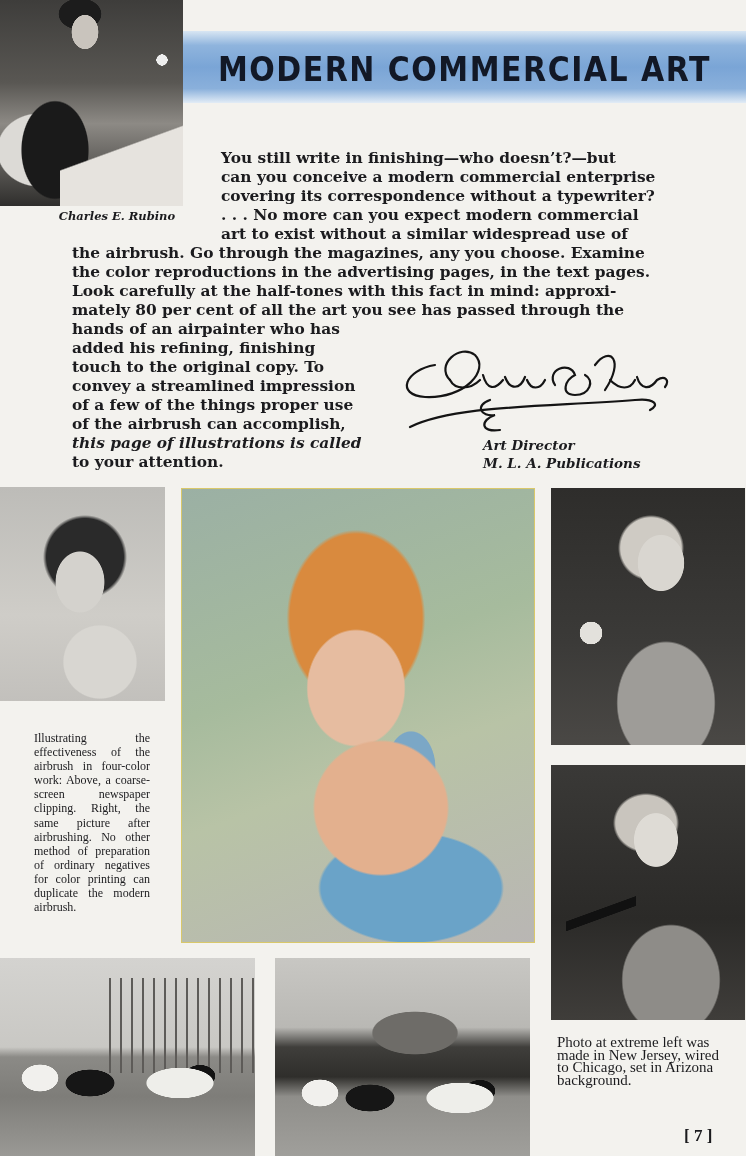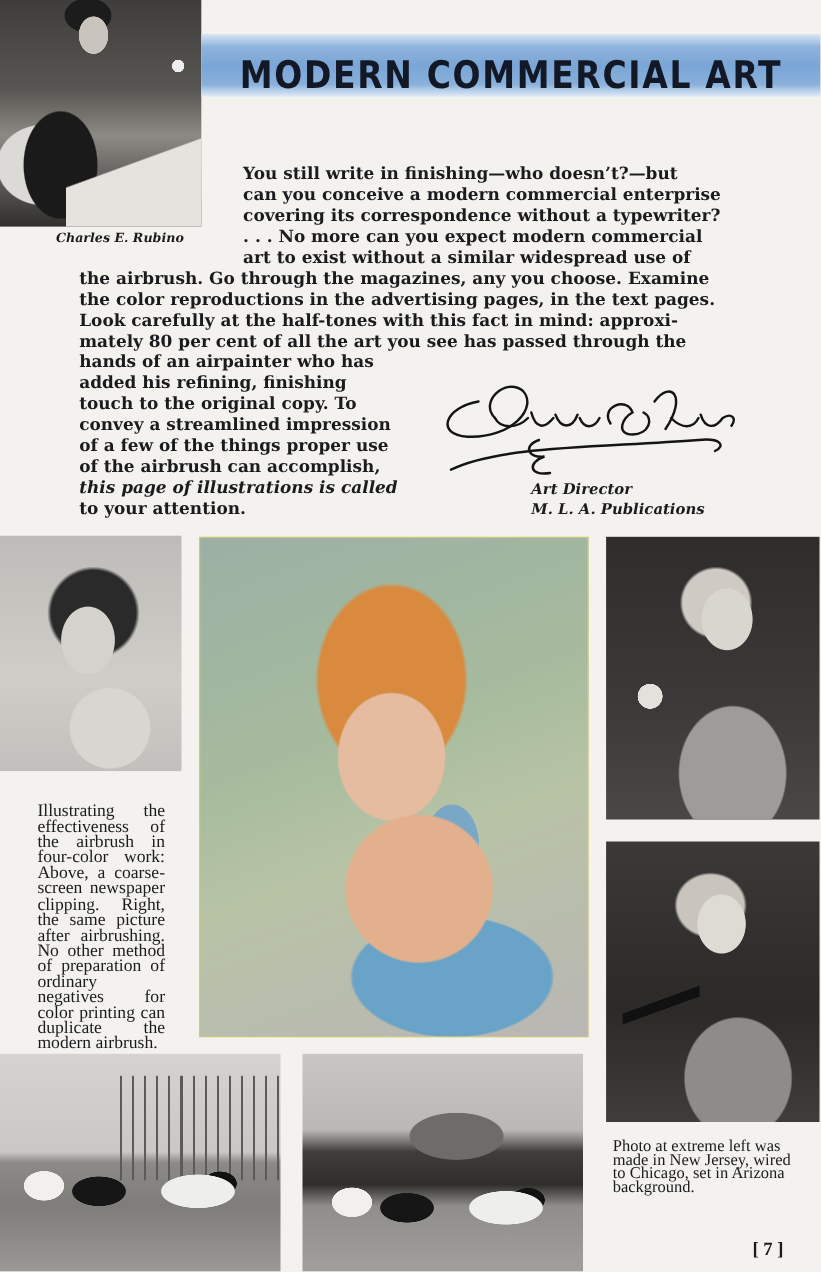--- a/index.html
+++ b/index.html
@@ -19,26 +19,26 @@
     background:
       radial-gradient(ellipse 22px 28px at 85px 32px, #c9c4bd 0 60%, transparent 62%),
       radial-gradient(ellipse 30px 22px at 80px 14px, #1c1c1c 0 70%, transparent 72%),
       linear-gradient(160deg, transparent 0 48%, #e6e3de 49% 100%) 60px 95px / 123px 111px no-repeat,
       radial-gradient(ellipse 55px 80px at 55px 150px, #1a1a1a 0 60%, transparent 62%),
       radial-gradient(ellipse 70px 60px at 40px 150px, #dcdad6 0 60%, transparent 62%),
       radial-gradient(circle 7px at 162px 60px, #eeeeee 0 80%, transparent 82%),
       linear-gradient(180deg, #3e3d3b 0%, #595753 40%, #8d8a85 60%, #2f2e2c 100%);
   }
   #portrait-caption {
-    left:16px; width:186px; top:209px; text-align:center;
-    font-style:italic; font-weight:bold; font-size:11.5px;
+    left:0; width:186px; top:209px; text-align:center;
+    font-style:italic; font-weight:bold; font-size:11.5px;padding-left:24px;
   }
 
   #banner {
-    left:183px; top:31px; width:563px; height:57px;
+    left:183px; top:31px; width:563px; height:72px;
     background: linear-gradient(180deg, #d8e6f3 0%, #8fb4dd 20%, #7aa5d6 50%, #8ab0db 80%, #e2ecf6 100%);
   }
   #banner-title {
     position:absolute; left:0; right:0; top:18px; text-align:center;
     font-family:"DejaVu Sans", "Liberation Sans", sans-serif;
     font-weight:bold; font-size:30px; letter-spacing:1.5px;
     color:#121826; transform:scaleY(1.15); transform-origin:center top;
   }
 
   .body-line {
@@ -58,21 +58,21 @@
   #clipping {
     left:0; top:487px; width:165px; height:214px;
     background:
       radial-gradient(ellipse 40px 50px at 80px 95px, #d4d2cd 0 60%, transparent 62%),
       radial-gradient(ellipse 70px 70px at 85px 70px, #2a2a2a 0 55%, transparent 60%),
       radial-gradient(ellipse 60px 60px at 100px 175px, #d8d6d1 0 60%, transparent 62%),
       linear-gradient(180deg, #bdbcb8, #cfcdc8 60%, #c2c0bc);
   }
   #left-caption {
     left:34px; top:731px; width:116px;
-    font-size:16px; line-height:14.1px; text-align:justify;
+    font-size:12px; line-height:14.1px; text-align:justify;
     font-family:"Liberation Serif", serif;
   }
 
   #illustration {
     left:181px; top:488px; width:354px; height:455px;
     background:
       radial-gradient(ellipse 110px 110px at 200px 320px, #e3b08e 0 60%, transparent 62%),
       radial-gradient(ellipse 80px 95px at 175px 200px, #e6bca0 0 60%, transparent 62%),
       radial-gradient(ellipse 110px 140px at 175px 130px, #d98a3e 0 60%, transparent 63%),
       radial-gradient(ellipse 150px 90px at 230px 400px, #6aa3c8 0 60%, transparent 62%),

